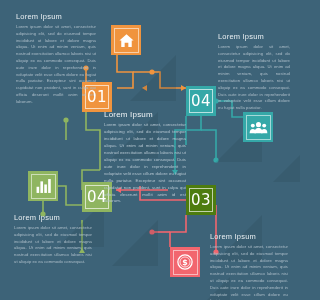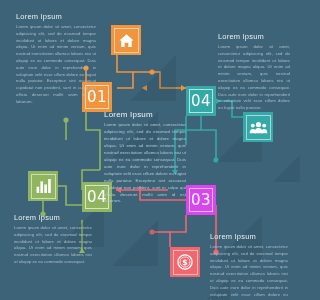--- a/index.html
+++ b/index.html
@@ -30,21 +30,21 @@
     color:#ffffff;
     font-size:15px;
     letter-spacing:.5px;
     line-height:1;
     font-family:"DejaVu Sans", sans-serif;
     z-index:3;
   }
   .sq.orange{background:#f0943e;}
   .sq.teal{background:#35a8a8;}
   .sq.green{background:#8fb560;}
-  .sq.red{background:#d946ef;}
+  .sq.red{background:#4d7c0f;}
 
   
   .shadow{
     position:absolute;
     width:0;height:0;
     border-style:solid;
     z-index:0;
   }
 
   .icon-sq{

